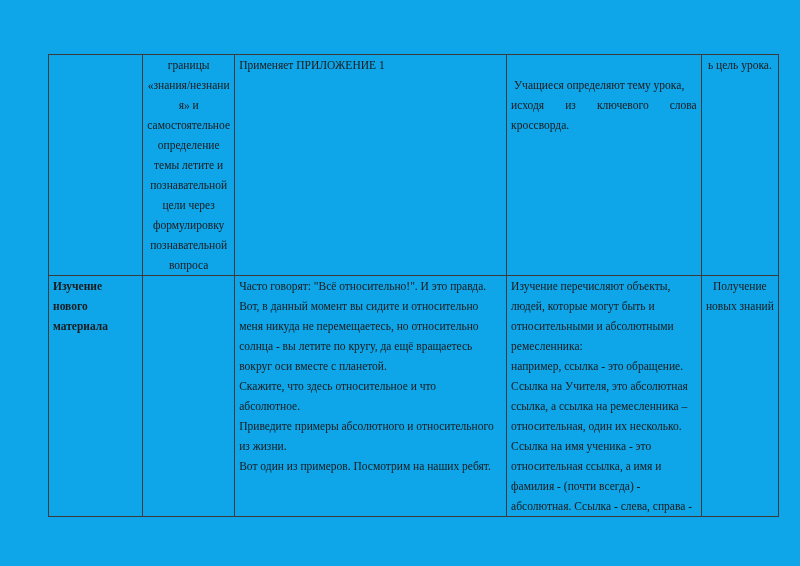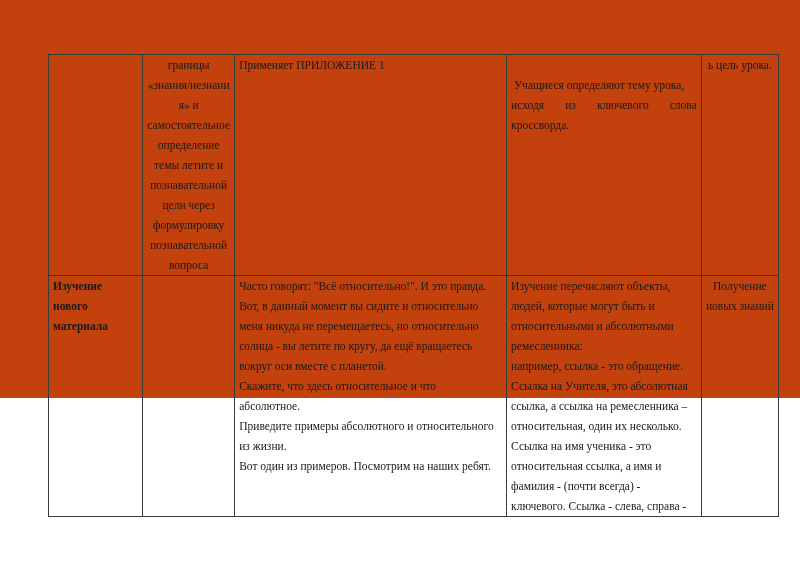--- a/index.html
+++ b/index.html
@@ -12,22 +12,22 @@
     }
     body {
       position: relative;
       font-family: "Liberation Serif", "DejaVu Serif", serif;
       color: #1a1a1a;
       font-size: 11.5px;
     }
     .page {
       position: absolute;
       left: 0; top: 0;
-      width: 800px; height: 398px;
-      background: #c2410c;
+      width: 800px; height: 566px;
+      background: #0ea5e9;
     }
     table.lesson {
       position: absolute;
       left: 48px;
       top: 54px;
       border-collapse: collapse;
       table-layout: fixed;
       width: 731px;
     }
     table.lesson td {
@@ -133,21 +133,21 @@
           <span class="line">людей, которые могут быть и</span>
           <span class="line">относительными и абсолютными</span>
           <span class="line">ремесленника:</span>
           <span class="line">например, ссылка - это обращение.</span>
           <span class="line">Ссылка на Учителя, это абсолютная</span>
           <span class="line">ссылка, а ссылка на ремесленника –</span>
           <span class="line">относительная, один их несколько.</span>
           <span class="line">Ссылка на имя ученика - это</span>
           <span class="line">относительная ссылка, а имя и</span>
           <span class="line">фамилия - (почти всегда) -</span>
-          <span class="line">ключевого. Ссылка - слева, справа -</span>
+          <span class="line">абсолютная. Ссылка - слева, справа -</span>
         </td>
         <td class="center">
           <span class="line">Получение</span>
           <span class="line">новых знаний</span>
         </td>
       </tr>
     </tbody>
   </table>
 </div>
 

